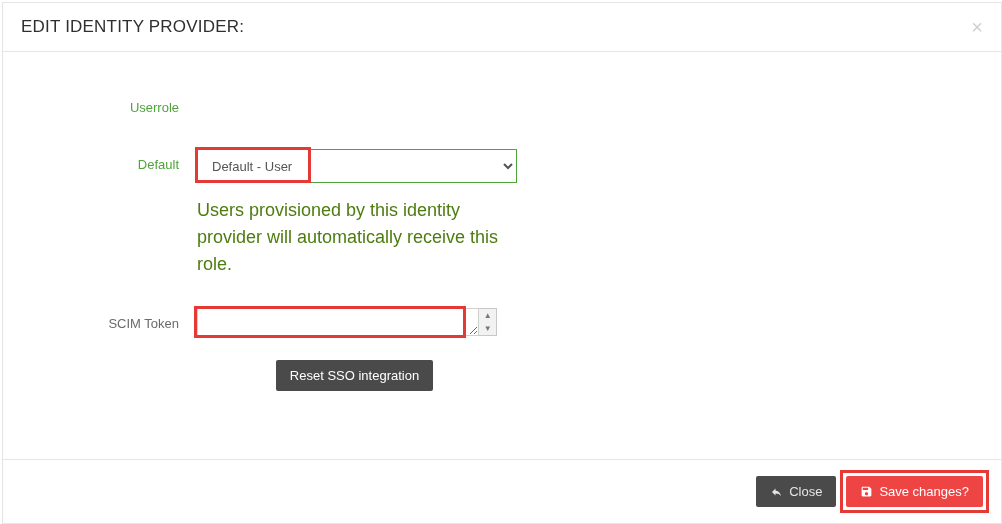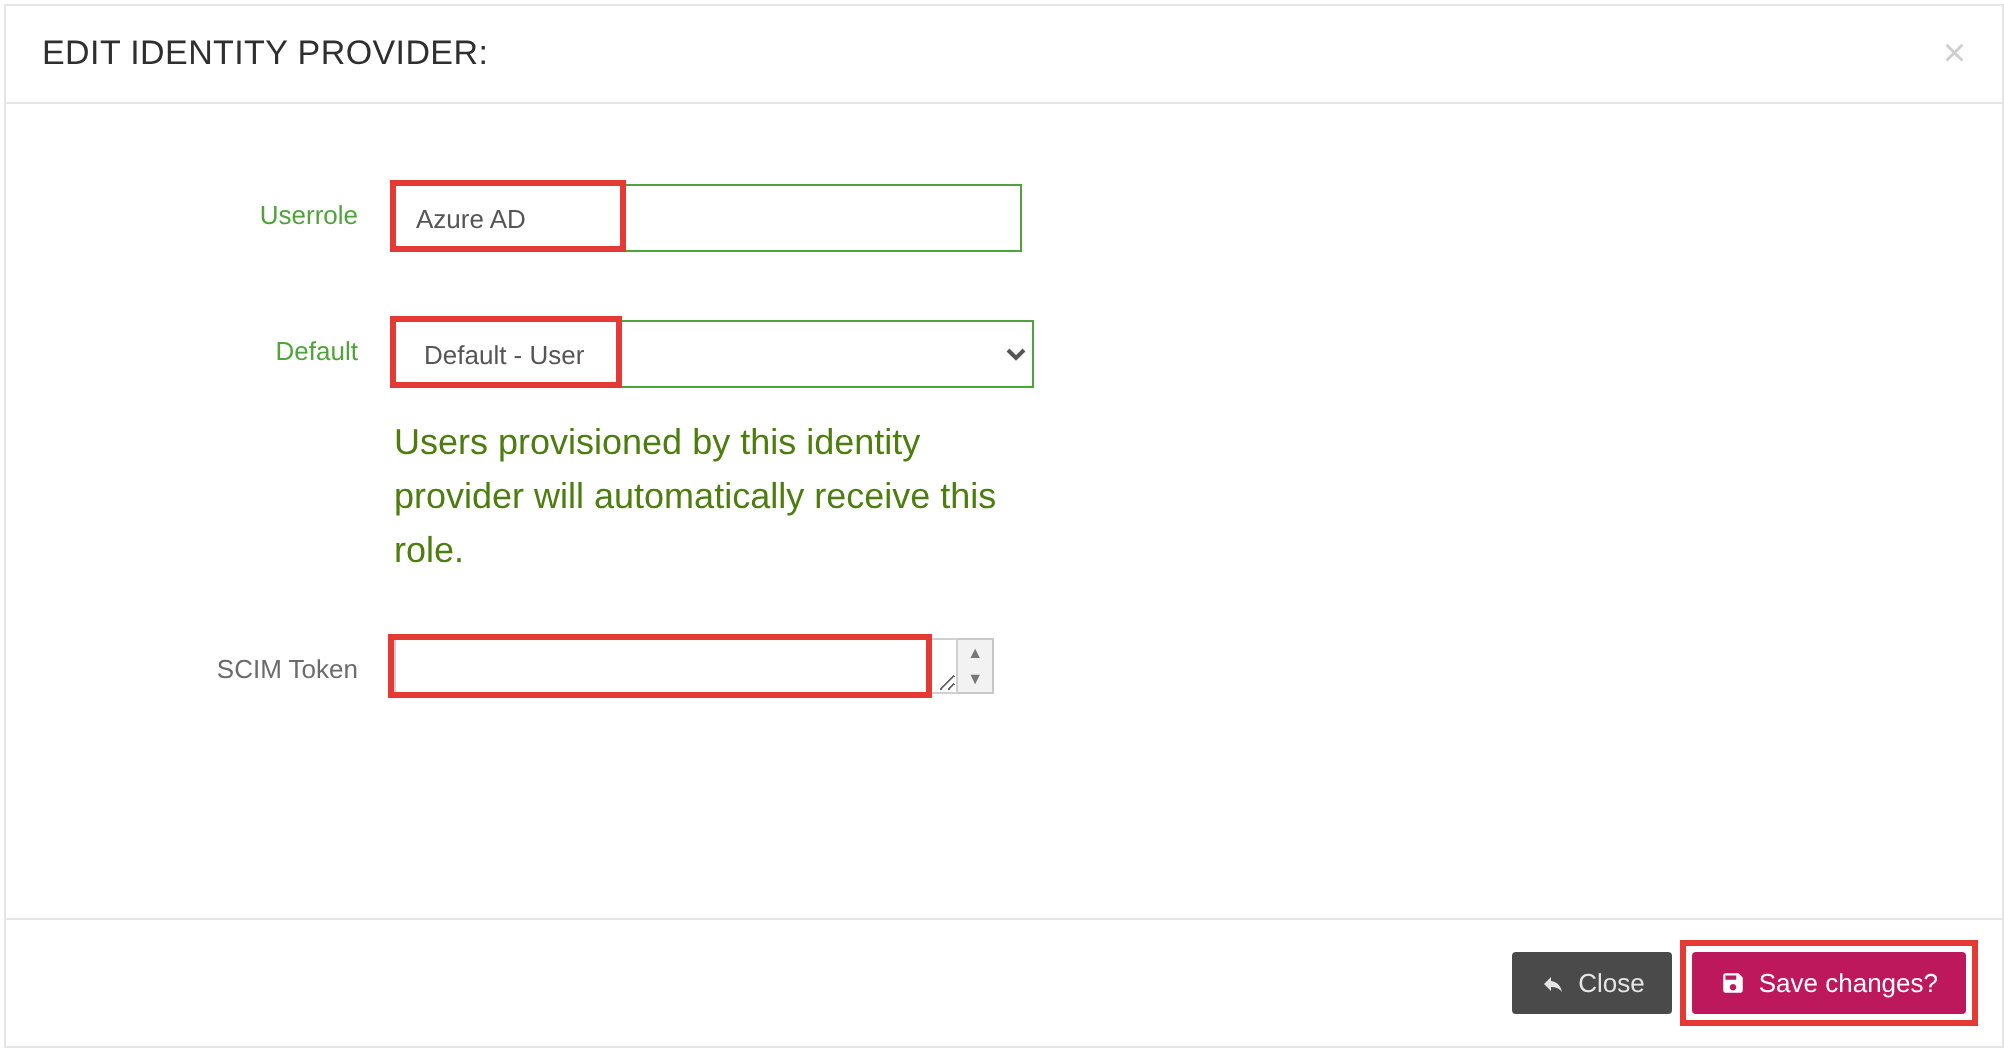--- a/index.html
+++ b/index.html
@@ -28,44 +28,40 @@
   .scim-wrap .redbox{position:absolute;left:-3px;top:-3px;width:232px;height:38px;pointer-events:none;}
   .scimtoken-outer{display:flex;align-items:stretch;}
   .scimtoken-wrap{position:relative;width:286px;}
   .scimtoken-wrap .redbox{position:absolute;left:-3px;top:-2px;width:272px;height:32px;pointer-events:none;}
   .spin-col{width:18px;display:flex;flex-direction:column;justify-content:stretch;border:1px solid #c8c8c8;border-left:none;background:#f2f2f2;}
   .spin-col .corner{flex:1;display:flex;align-items:center;justify-content:center;font-size:8px;color:#777;}
   .reset-row{margin-top:24px;margin-left:164px;width:315px;text-align:center;}
   .btn{display:inline-flex;align-items:center;gap:6px;border:none;cursor:pointer;font-size:13px;border-radius:2px;padding:8px 14px;}
   .btn-dark{background:#4a4a4a;color:#fff;}
   .btn-close{background:#4a4a4a;color:#e5e5e5;}
-  .btn-save{background:#be185d;color:#fff;}
+  .btn-save{background:#ef4444;color:#fff;}
   .modal-footer{border-top:1px solid #e5e5e5;padding:16px 18px;display:flex;justify-content:flex-end;gap:10px;align-items:center;}
   .save-wrap{position:relative;display:inline-block;}
   .save-wrap .redbox{position:absolute;left:-6px;top:-6px;right:-6px;bottom:-6px;pointer-events:none;border:3px solid #e53935;}
   svg{display:block;}
 </style>
 </head>
 <body>
 
 <div class="modal">
 
   <div class="modal-header">
     <div class="modal-title">EDIT IDENTITY PROVIDER:</div>
     <div class="close-x">×</div>
   </div>
 
   <div class="modal-body">
 
     <div class="form-row row-provider">
       <div class="lab green">Userrole</div>
-      <div class="ctrl provider-wrap" style="width:314px;">
-        <input class="inp" type="text" value="Azure AD" style="">
-        <span class="redbox"></span>
-      </div>
     </div>
 
     <div class="form-row" style="margin-bottom:30px;">
       <div class="lab green">Default</div>
       <div class="ctrl userrole-wrap" style="width:320px;">
         <select class="sel">
           <option>Default - User</option>
         </select>
         <span class="redbox"></span>
         <div class="help">Users provisioned by this identity provider will automatically receive this role.</div>
@@ -80,20 +76,25 @@
           <textarea class="ta" style="height: 28px;" value=""></textarea>
           <span class="redbox"></span>
         </div>
         <div class="spin-col">
           <div class="corner">▲</div>
           <div class="corner">▼</div>
         </div>
       </div>
     </div>
 
+    <div class="reset-row">
+      <button class="btn btn-dark">
+        <span>Reset SSO integration</span>
+      </button>
+    </div>
 
   </div>
 
   <div class="modal-footer">
     <button class="btn btn-close">
       <svg width="13" height="12" viewBox="0 0 24 24" fill="currentColor">
         <path d="M10 9V5l-7 7 7 7v-4.1c5 0 8.5 1.6 11 5.1-1-5-4-10-11-11z"></path>
       </svg>
       <span>Close</span>
     </button>

